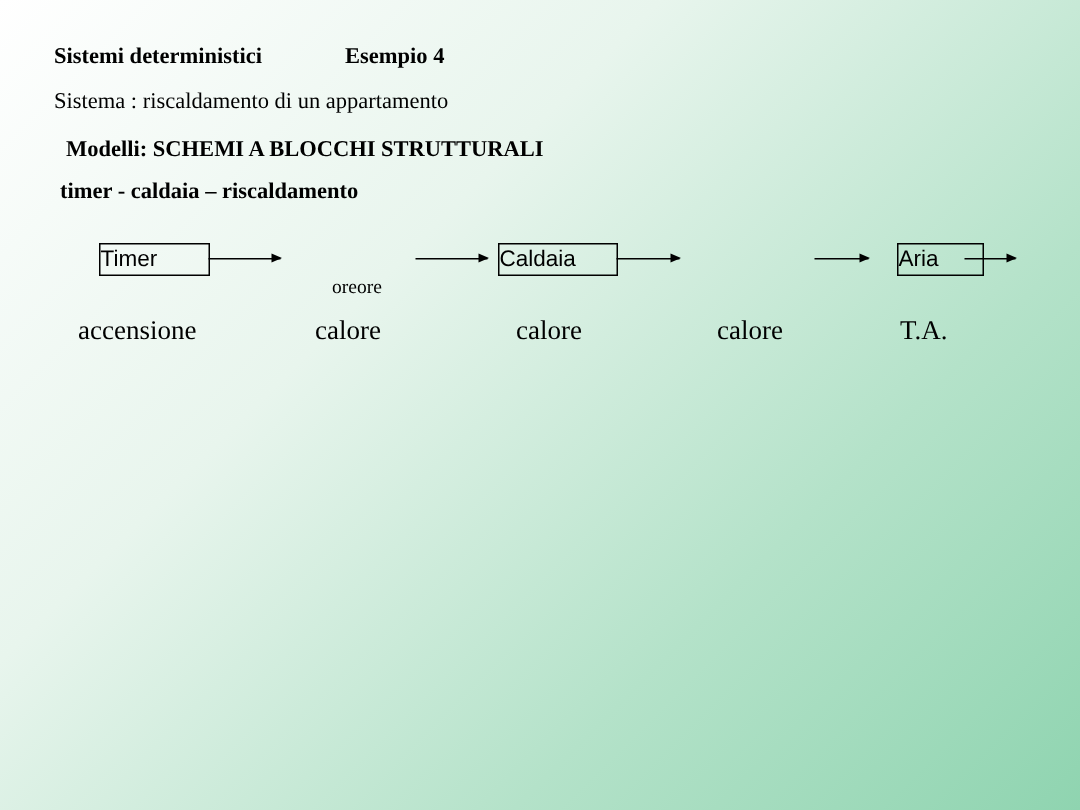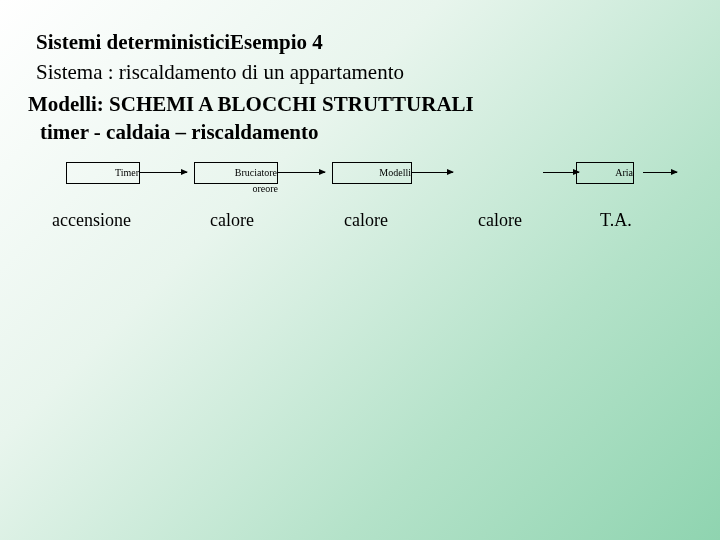--- a/index.html
+++ b/index.html
@@ -3,35 +3,35 @@
 <meta charset="utf-8">
 <style>
   html,body{margin:0;padding:0}
   body{
     width:720px;height:540px;
     background:linear-gradient(135deg,#ffffff 0%,#e8f5ed 35%,#b4e2c9 70%,#8fd4b0 100%);
     font-family:"Times New Roman",serif;
     color:#000;
     position:relative;
   }
-  .line{position:absolute;font-size:21px}
+  .line{position:absolute;font-size:15px}
   .title1{top:30px;left:36px;font-weight:bold}
   .title2{top:30px;left:230px;font-weight:bold}
   .subtitle{top:60px;left:36px;font-weight:normal}
-  .modelli{top:92px;left:28px;font-weight:bold}
+  .modelli{top:92px;left:44px;font-weight:bold}
   .chain{top:120px;left:40px;font-weight:bold}
   .diagram{position:absolute;top:162px;left:0;width:720px;height:40px}
   .box{
     position:absolute;top:0;height:20px;
     border:1px solid #000;
-    font-size:10px;font-family:Liberation Serif, serif;
-    text-align:right;line-height:20px;
+    font-size:15px;font-family:Liberation Sans, sans-serif;
+    text-align:left;line-height:20px;
     background:transparent;
   }
-  .sub{position:absolute;top:21px;font-size:10px;text-align:right}
+  .sub{position:absolute;top:21px;font-size:13px;text-align:center}
   .arrow{position:absolute;top:10px;height:1px;background:#000}
   .arrow::after{
     content:"";position:absolute;right:-1px;top:-3px;
     border-left:7px solid #000;border-top:3.5px solid transparent;border-bottom:3.5px solid transparent;
   }
   .labels{position:absolute;top:210px;left:0;width:720px;font-size:18px}
   .lab{position:absolute}
 </style>
 </head>
 <body>
@@ -39,30 +39,29 @@
 <div class="line title1">Sistemi deterministici</div>
 <div class="line title2">Esempio 4</div>
 <div class="line subtitle">Sistema : riscaldamento di un appartamento</div>
 <div class="line modelli">Modelli: SCHEMI A BLOCCHI STRUTTURALI</div>
 <div class="line chain">timer - caldaia – riscaldamento</div>
 
 <div class="diagram">
   <div class="box" style="left:66px;width:72px">Timer</div>
   <div class="arrow" style="left:139px;width:48px"></div>
 
-  <div class="box" style="left:194px;width:82px">Bruciatore</div>
   <div class="sub" style="left:198px;width:80px">oreore</div>
   <div class="arrow" style="left:277px;width:48px"></div>
 
-  <div class="box" style="left:332px;width:78px">Modelli</div>
+  <div class="box" style="left:332px;width:78px">Caldaia</div>
   <div class="arrow" style="left:411px;width:42px"></div>
 
   <div class="arrow" style="left:543px;width:36px"></div>
 
-  <div class="box" style="left:576px;width:56px">Aria</div>
+  <div class="box" style="left:598px;width:56px">Aria</div>
   <div class="arrow" style="left:643px;width:34px"></div>
 </div>
 
 <div class="labels">
   <div class="lab" style="left:52px">accensione</div>
   <div class="lab" style="left:210px">calore</div>
   <div class="lab" style="left:344px">calore</div>
   <div class="lab" style="left:478px">calore</div>
   <div class="lab" style="left:600px">T.A.</div>
 </div>

